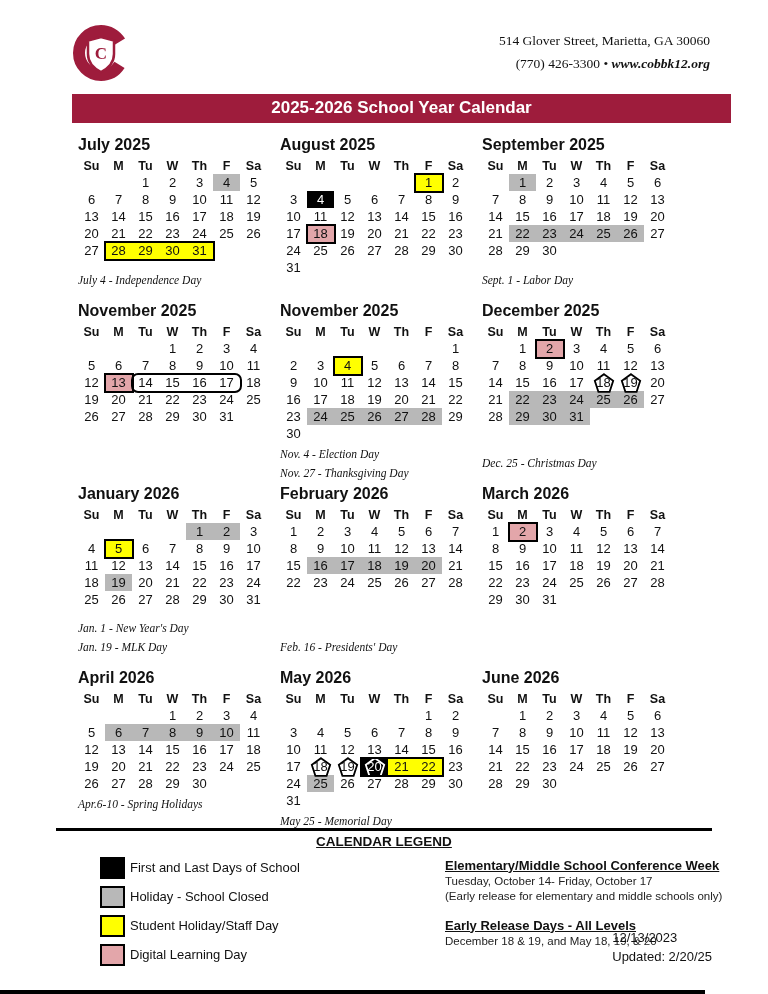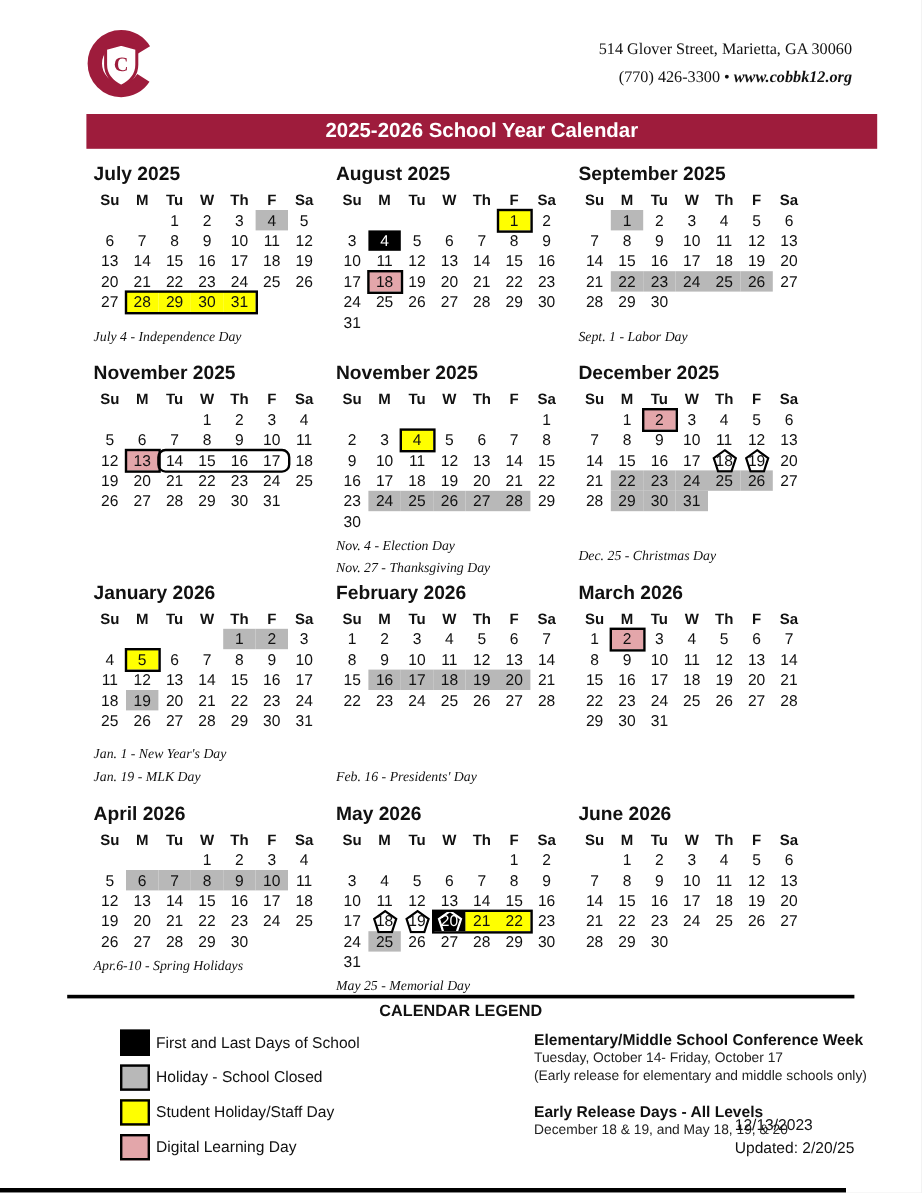--- a/index.html
+++ b/index.html
@@ -38,30 +38,30 @@
   .dcell.black{background:#000;color:#fff;}
   .pent{position:absolute;left:50%;top:50%;transform:translate(-50%,-50%);z-index:1;}
   .boxov{position:absolute;border:2.5px solid #000;box-sizing:border-box;
         pointer-events:none;z-index:3;}
   .notes{margin-top:auto;margin-bottom:14px;}
   .note{font-family:"Liberation Serif",serif;font-style:italic;font-size:11.5px;
         line-height:14px;margin-top:5px;}
 
   
   .legend-rule{height:2.5px;background:#000;margin:10px 56px 0 56px;}
-  .legend-title{text-align:center;font-weight:bold;font-size:13.5px;margin:3px 0 8px;}
+  .legend-title{text-align:center;font-weight:bold;font-size:13.5px;margin:3px 0 8px;text-decoration:underline;}
   .legend-cols{display:flex;margin-left:100px;}
   .legend-left{width:345px;}
   .legend-item{display:flex;align-items:center;margin-bottom:7px;}
   .swatch{width:25px;height:22px;border:2.5px solid #000;box-sizing:border-box;
         margin-right:5px;flex:0 0 auto;}
   .legend-item .lab{font-size:13px;}
   .legend-right{width:300px;}
   .lr-block{margin-bottom:13px;}
-  .lr-head{font-weight:bold;font-size:13px;line-height:17px;}
+  .lr-head{font-weight:bold;font-size:13px;line-height:17px;text-decoration:underline;}
   .lr-line{font-size:11.5px;line-height:15px;color:#222;}
   .footer-dates{position:absolute;right:56px;top:928px;
         font-size:13px;line-height:19px;}
   .bottom-bar{position:absolute;left:0;bottom:0;width:705px;height:4px;background:#000;}
 </style>
 </head>
 <body>
 
 <div class="page">
 

